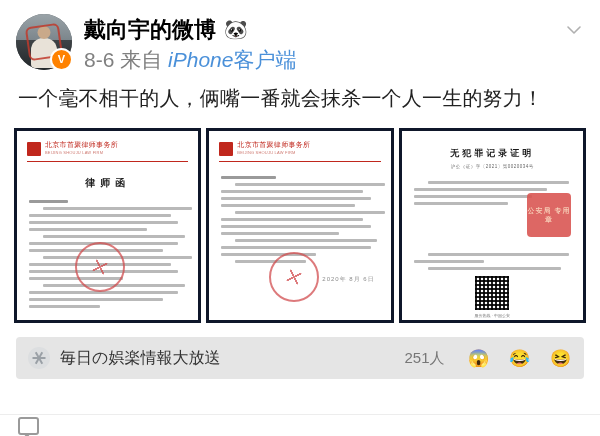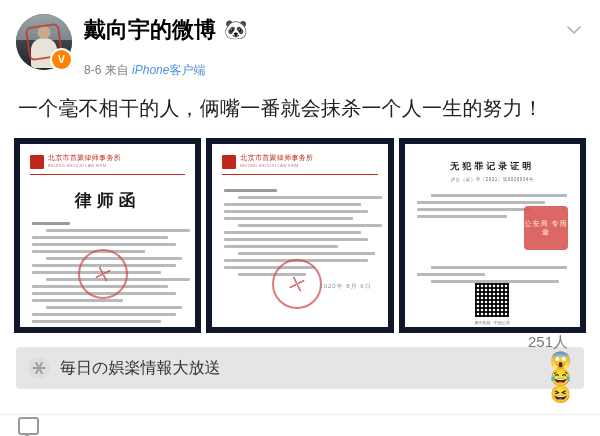--- a/index.html
+++ b/index.html
@@ -111,22 +111,22 @@
     line-height: 30px;
     display: flex;
     align-items: center;
     white-space: nowrap;
   }
   .screen-name .panda {
     margin-left: 8px;
     font-size: 19px;
   }
   .meta-line {
-    margin-top: 14px;
-    font-size: 12px;
+    margin-top: 4px;
+    font-size: 21px;
     color: #808080;
     line-height: 22px;
     white-space: nowrap;
   }
   .meta-line .source {
     color: #4a90d9;
     font-style: italic;
   }
   .meta-line .source-tail {
     color: #4a90d9;
@@ -151,21 +151,21 @@
   
   .image-row {
     display: flex;
     gap: 5px;
     padding: 14px 14px 0 14px;
   }
   .doc-thumb {
     flex: 1 1 0;
     height: 195px;
     background: #ffffff;
-    border: 6px solid #0f172a;
+    border: 3px solid #0f172a;
     position: relative;
     overflow: hidden;
     box-sizing: border-box;
   }
   .doc-head {
     display: flex;
     align-items: center;
     gap: 4px;
     padding: 10px 10px 0 10px;
   }
@@ -190,21 +190,21 @@
     color: #cf7b73;
     letter-spacing: .2px;
   }
   .doc-rule {
     height: 1px;
     background: #c0271d;
     margin: 4px 10px 0 10px;
   }
   .doc-title {
     text-align: center;
-    font-size: 17px;
+    font-size: 10px;
     color: #1a1a1a;
     letter-spacing: 5px;
     margin-top: 14px;
     font-weight: bold;
   }
   .doc-title.small {
     font-size: 9px;
     letter-spacing: 3px;
     margin-top: 10px;
   }
@@ -347,23 +347,22 @@
     display: block;
   }
   .promo-text {
     font-size: 16px;
     color: #333333;
     white-space: nowrap;
   }
   .promo-right {
     margin-left: auto;
     display: flex;
-    align-items: flex-end;
-    gap: 0;
-    flex-direction: column;
+    align-items: center;
+    gap: 20px;
   }
   .promo-count {
     font-size: 15px;
     color: #777777;
     margin-right: 4px;
   }
   .emoji { font-size: 17px; line-height: 1; }
   
   .bottom-strip {
     position: absolute;

